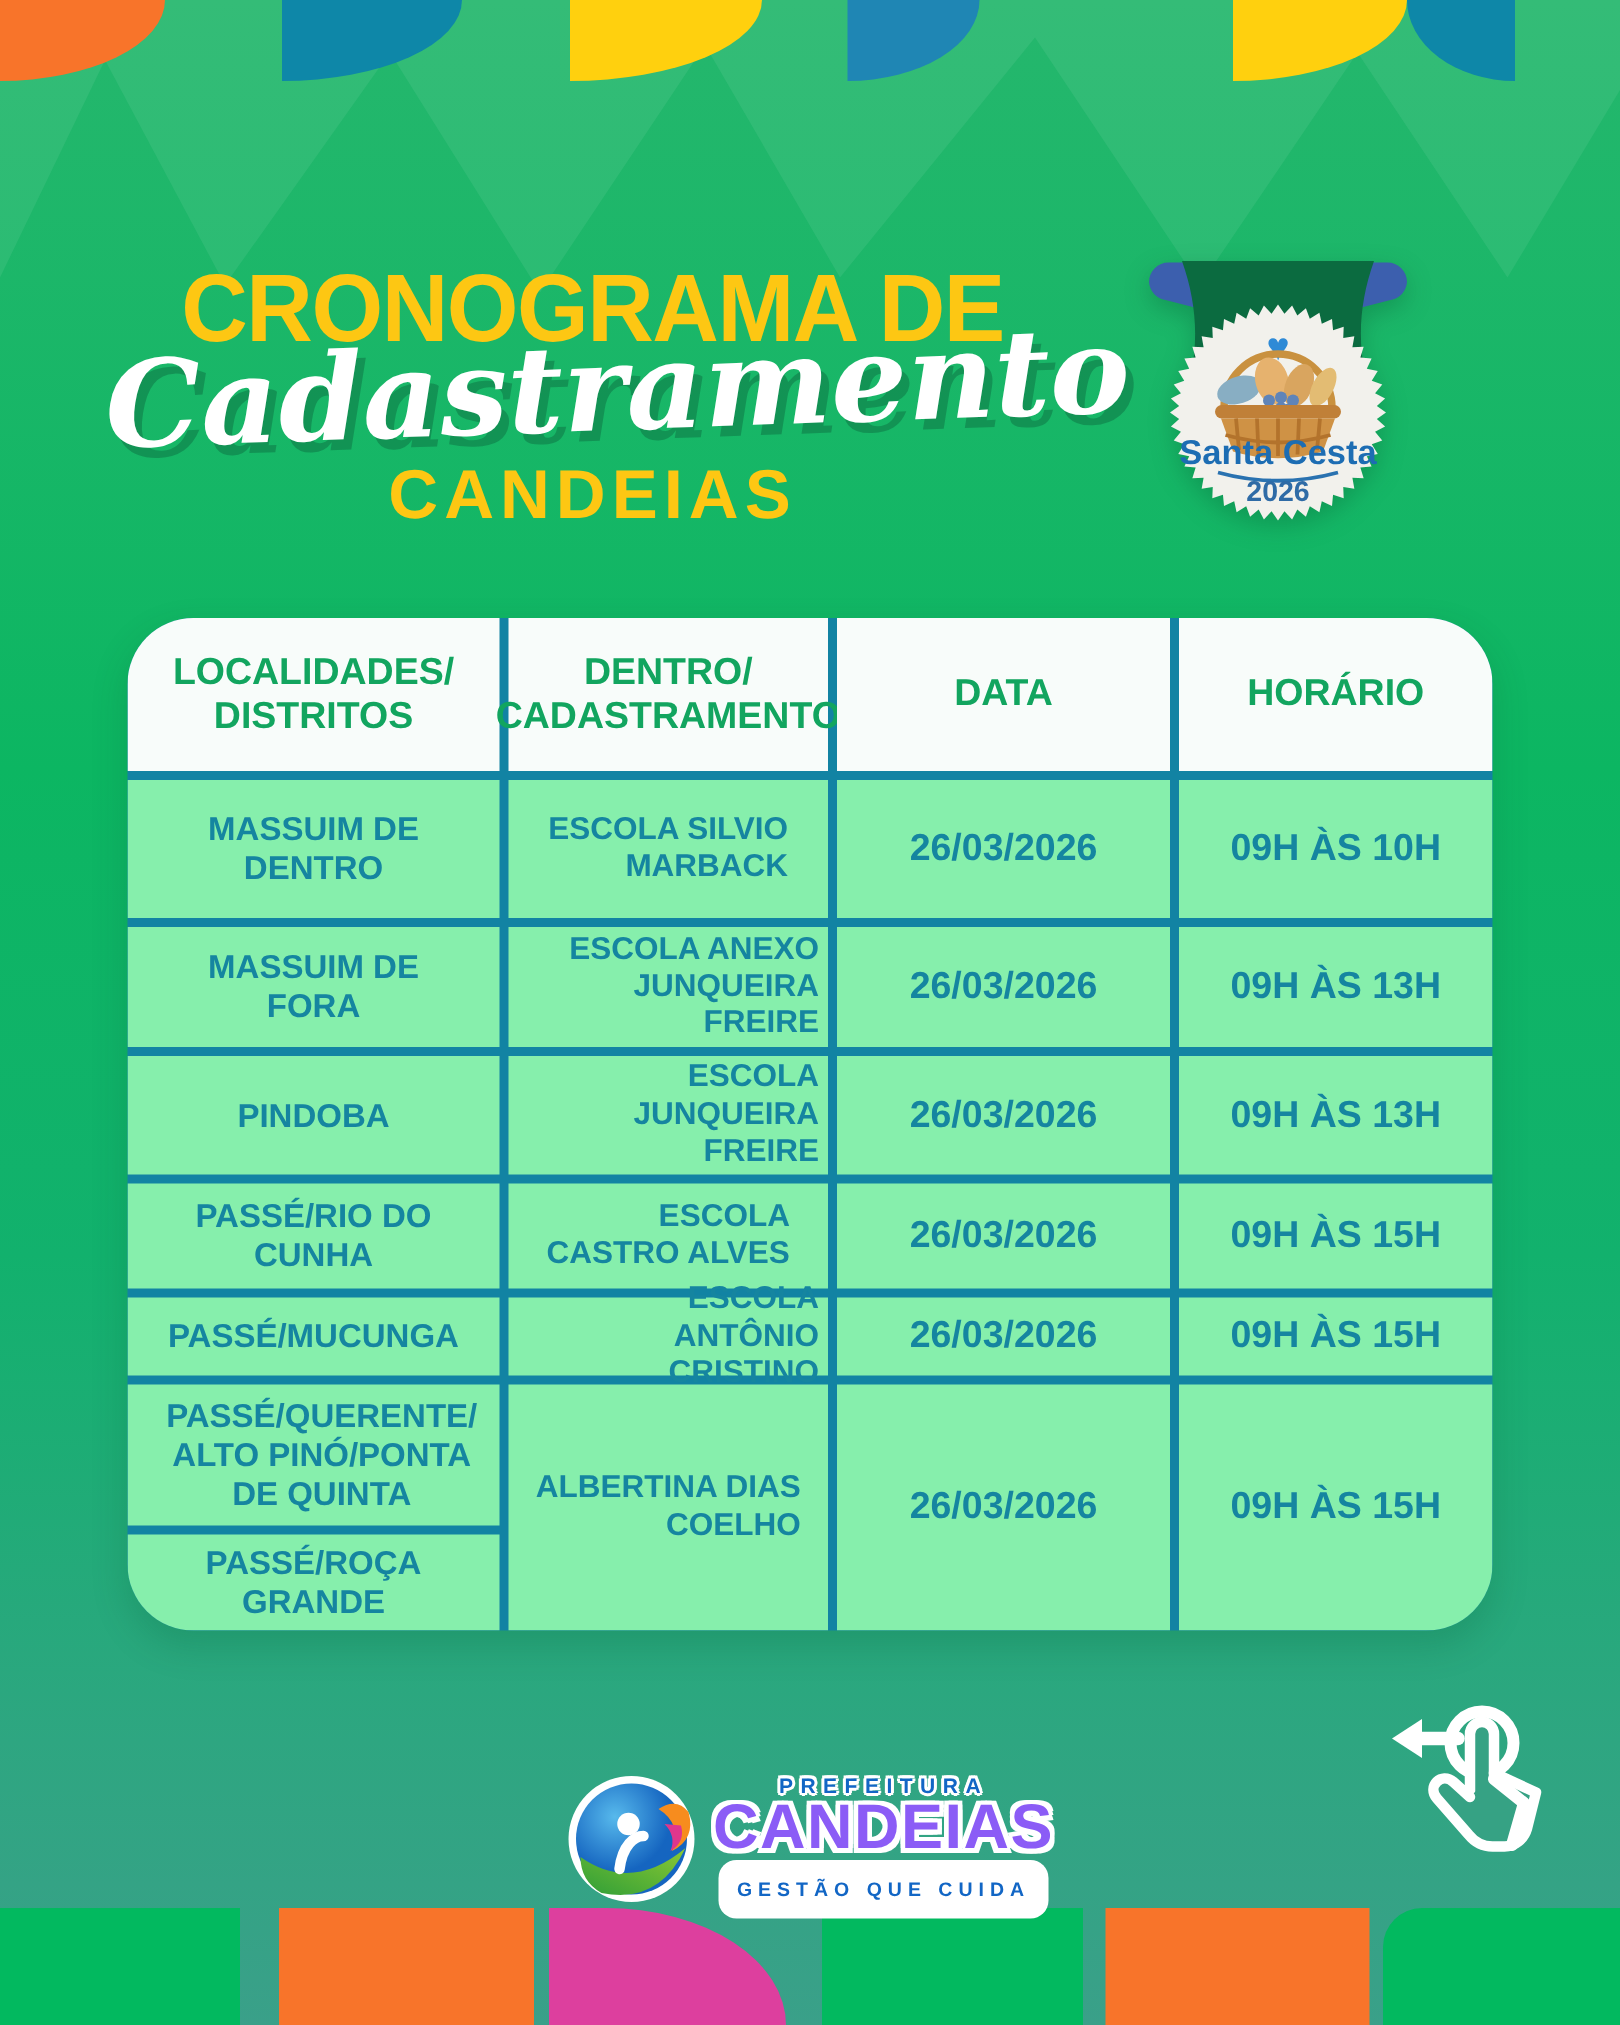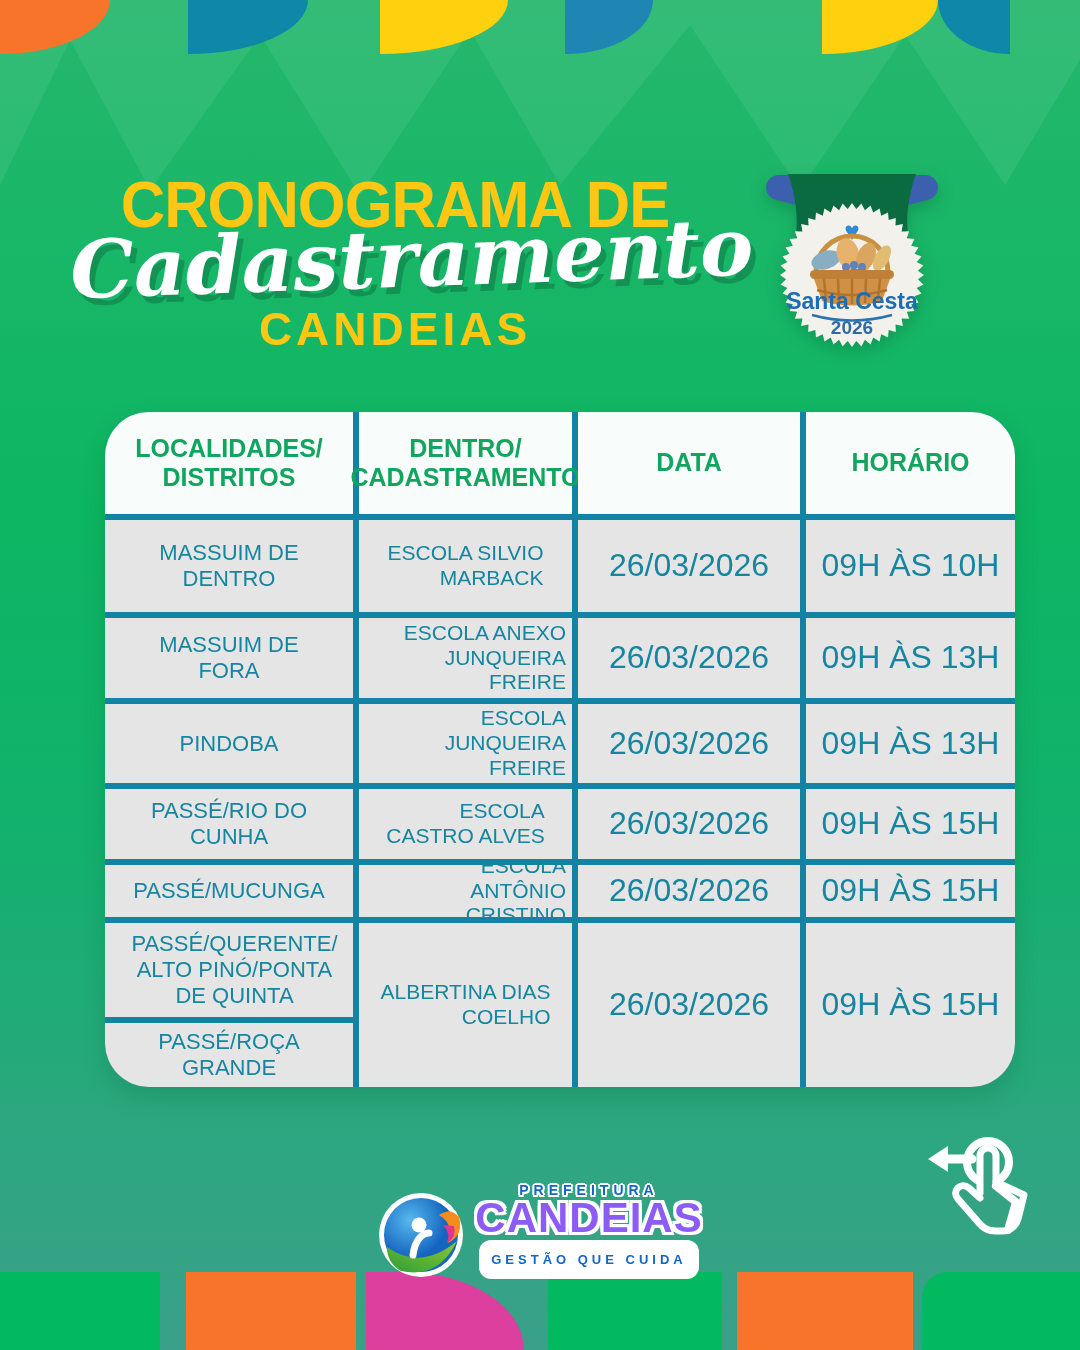--- a/index.html
+++ b/index.html
@@ -35,36 +35,35 @@
   .title-bottom{font-size:46px;font-weight:800;letter-spacing:4px;color:#fdc713;margin-top:-4px;}
   
   .badge{position:absolute;left:756px;top:152px;z-index:3;filter:drop-shadow(0 6px 8px rgba(0,60,30,.25));}
   
   .tbl{
     position:absolute;left:85px;top:412px;width:910px;z-index:2;
     display:grid;grid-template-columns:248px 213px 222px 209px;
     grid-template-rows:102px 92px 80px 79px 70px 52px 94px 64px;
     gap:6px;background:#1283a3;border-radius:44px;overflow:hidden;
     box-shadow:0 10px 24px rgba(0,70,40,.18);
-    margin-left:20px;
   }
   .cell{display:flex;align-items:center;justify-content:center;text-align:center;
     white-space:pre-line;padding:0 6px;line-height:1.18;}
   .th{background:#f8fcfa;color:#12a55f;font-weight:800;font-size:25px;}
-  .td{background:#e5e5e5;color:#1585a0;font-weight:400;}
+  .td{background:#86efac;color:#1585a0;font-weight:700;}
   .td.loc{font-size:22px;}
   .td.place{font-size:21px;text-align:right;}
-  .td.date,.td.time{font-size:32px;text-align:right;}
+  .td.date,.td.time{font-size:25px;text-align:right;}
   .r7c1{grid-column:1;grid-row:7;padding-left:17px;}
   .r7c2{grid-column:2;grid-row:7/9;}
   .r7c3{grid-column:3;grid-row:7/9;}
   .r7c4{grid-column:4;grid-row:7/9;}
   .r8c1{grid-column:1;grid-row:8;}
   
-  .logo{position:absolute;left:0;right:0;top:1182px;display:flex;justify-content:center;align-items:flex-end;gap:10px;z-index:3;}
+  .logo{position:absolute;left:0;right:0;top:1182px;display:flex;justify-content:center;align-items:flex-start;gap:10px;z-index:3;}
   .logo-text{display:flex;flex-direction:column;align-items:center;}
   .logo-top{font-size:14px;font-weight:800;letter-spacing:5px;color:#1266c5;
     text-shadow:-1.5px -1.5px 0 #fff,1.5px -1.5px 0 #fff,-1.5px 1.5px 0 #fff,1.5px 1.5px 0 #fff,0 2px 0 #fff,0 -2px 0 #fff,2px 0 0 #fff,-2px 0 0 #fff;}
   .logo-name{font-size:42px;font-weight:800;letter-spacing:1px;color:#8b5cf6;margin-top:-4px;
     text-shadow:-3px -3px 0 #fff,3px -3px 0 #fff,-3px 3px 0 #fff,3px 3px 0 #fff,0 3px 0 #fff,0 -3px 0 #fff,3px 0 0 #fff,-3px 0 0 #fff;}
   .logo-tagline{background:#ffffff;border-radius:12px;padding:12px 12px;margin-top:-2px;
     font-size:13px;font-weight:800;letter-spacing:4px;color:#1266c5;}
   
   .swipe{position:absolute;left:922px;top:1126px;z-index:3;}
 </style>

